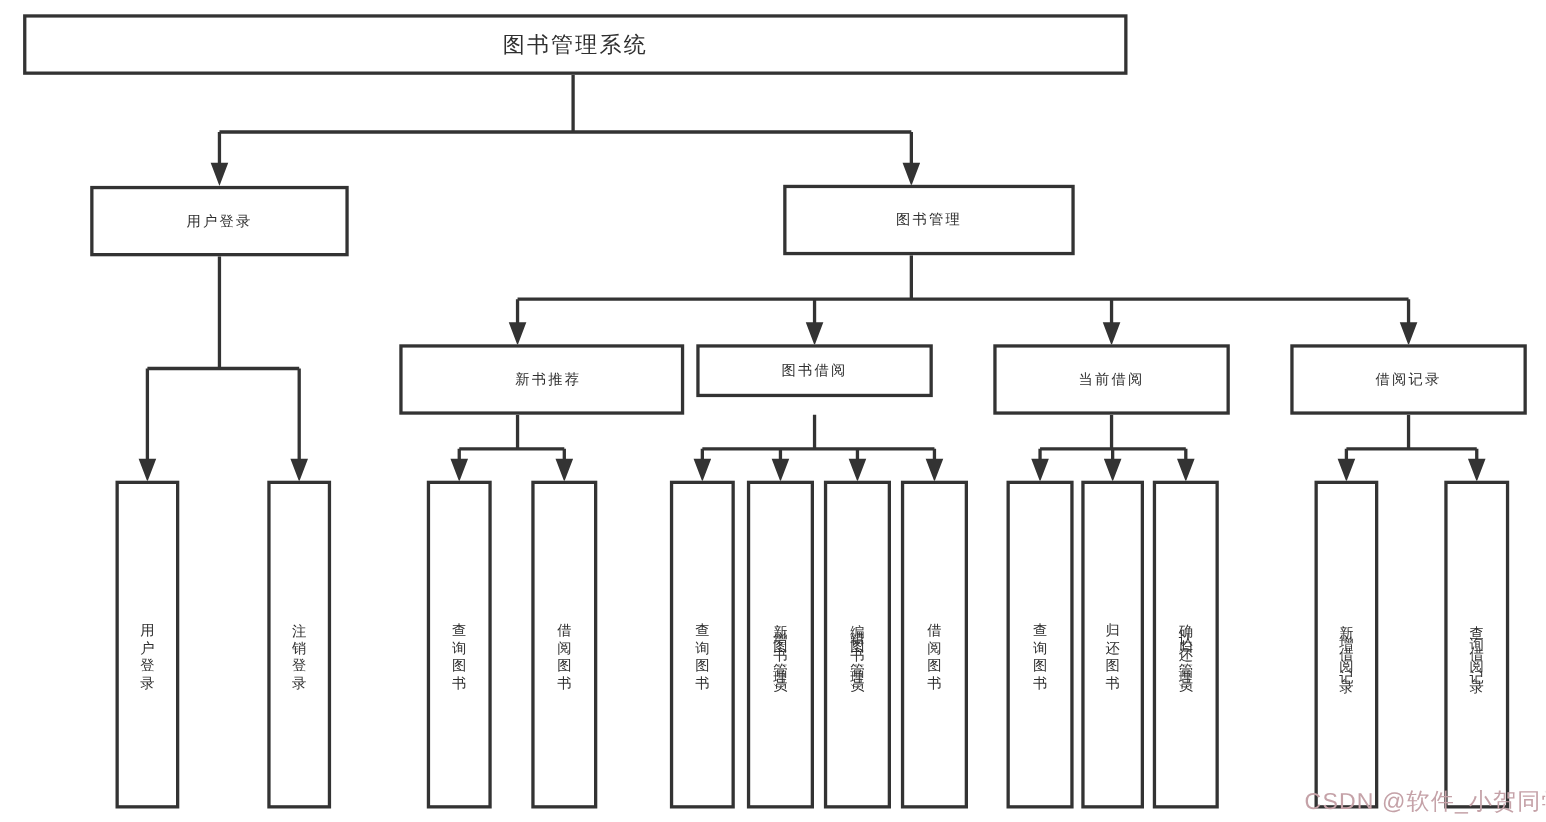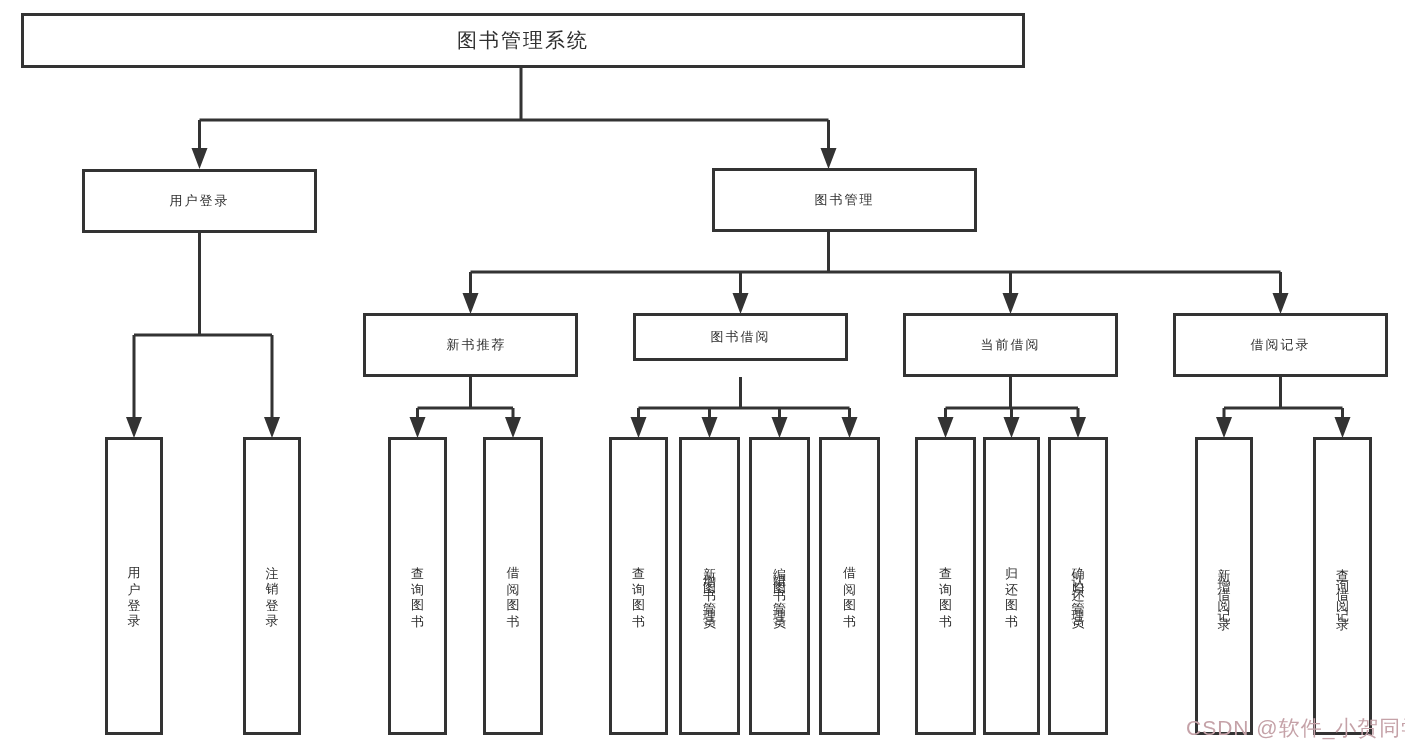--- a/index.html
+++ b/index.html
@@ -101,21 +101,21 @@
              M1078 438 L1070 417 L1086 417 Z
              M1224 438 L1216 417 L1232 417 Z
              M1342.5 438 L1334.5 417 L1350.5 417 Z"></path>
   </svg>
 
   <div class="node root" style="left:21px;top:13px;width:1004px;height:55px;">图书管理系统</div>
 
   <div class="node" style="left:82px;top:169px;width:235px;height:64px;">用户登录</div>
   <div class="node" style="left:712px;top:168px;width:265px;height:64px;">图书管理</div>
 
-  <div class="node" style="left:363px;top:313px;width:215px;height:64px;padding-left:12px;">新书推荐</div>
+  <div class="node" style="left:363px;top:313px;width:259px;height:64px;padding-left:12px;">新书推荐</div>
   <div class="node" style="left:633px;top:313px;width:215px;height:48px;">图书借阅</div>
   <div class="node" style="left:903px;top:313px;width:215px;height:64px;">当前借阅</div>
   <div class="node" style="left:1173px;top:313px;width:215px;height:64px;">借阅记录</div>
 
   <div class="node leaf" style="left:105px;top:437px;width:58px;height:298px;">用户登录</div>
   <div class="node leaf" style="left:243px;top:437px;width:58px;height:298px;">注销登录</div>
 
   <div class="node leaf" style="left:388px;top:437px;width:59px;height:298px;">查询图书</div>
   <div class="node leaf" style="left:483px;top:437px;width:60px;height:298px;">借阅图书</div>
 

